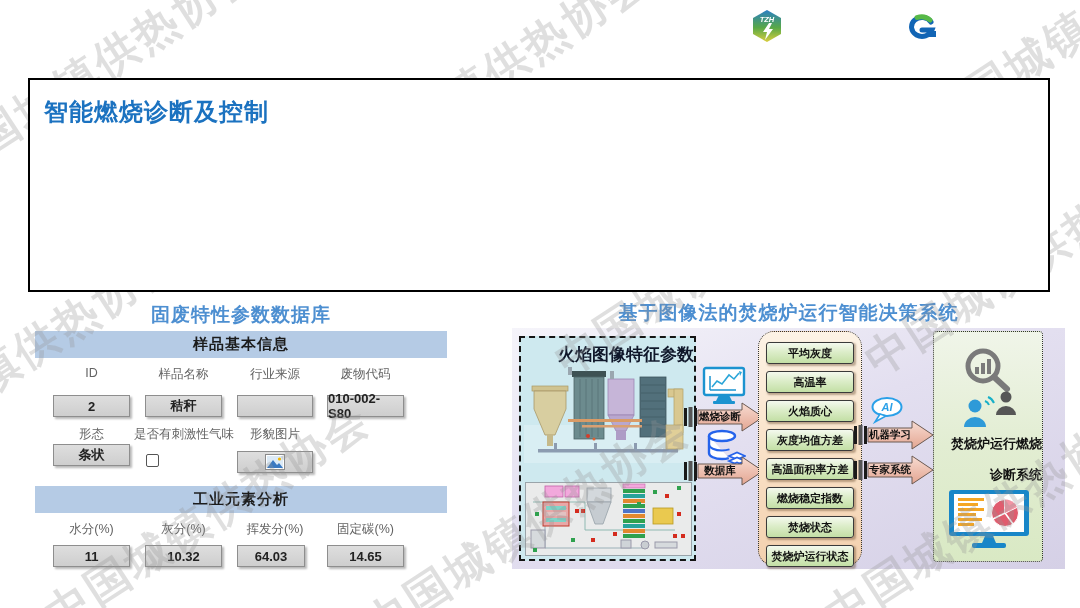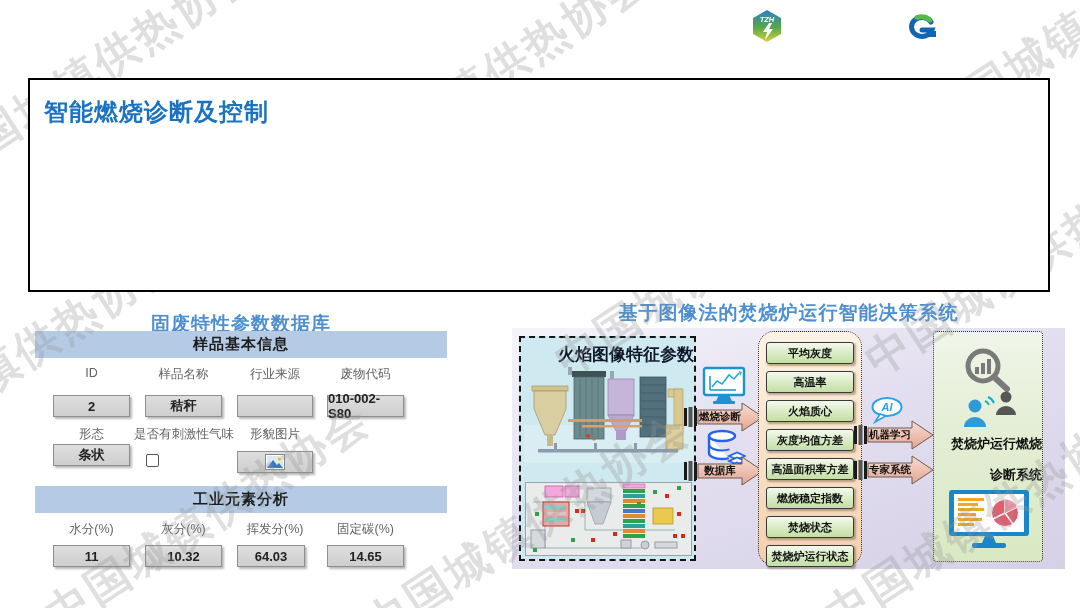--- a/index.html
+++ b/index.html
@@ -57,21 +57,21 @@
                  display:flex;align-items:center;justify-content:center;
                  font-size:10.5px;font-weight:700;color:#111;white-space:nowrap;}
   .icon{position:absolute;}
 </style>
 </head>
 <body>
 
 <div class="stage">
 
   <div class="section">
-    <div class="ptitle" style="left:35px;top:311px;width:412px;">固废特性参数数据库</div>
+    <div class="ptitle" style="left:35px;top:302px;width:412px;">固废特性参数数据库</div>
 
     <div class="fbar" style="top:331px;">样品基本信息</div>
 
     <div class="flbl" style="left:53px;top:366px;width:77px;">ID</div>
     <div class="flbl" style="left:145px;top:366px;width:77px;">样品名称</div>
     <div class="flbl" style="left:237px;top:366px;width:76px;">行业来源</div>
     <div class="flbl" style="left:327px;top:366px;width:77px;">废物代码</div>
 
     <div class="fld" style="left:53px;top:395px;width:77px;">2</div>
     <div class="fld" style="left:145px;top:395px;width:77px;">秸秆</div>

